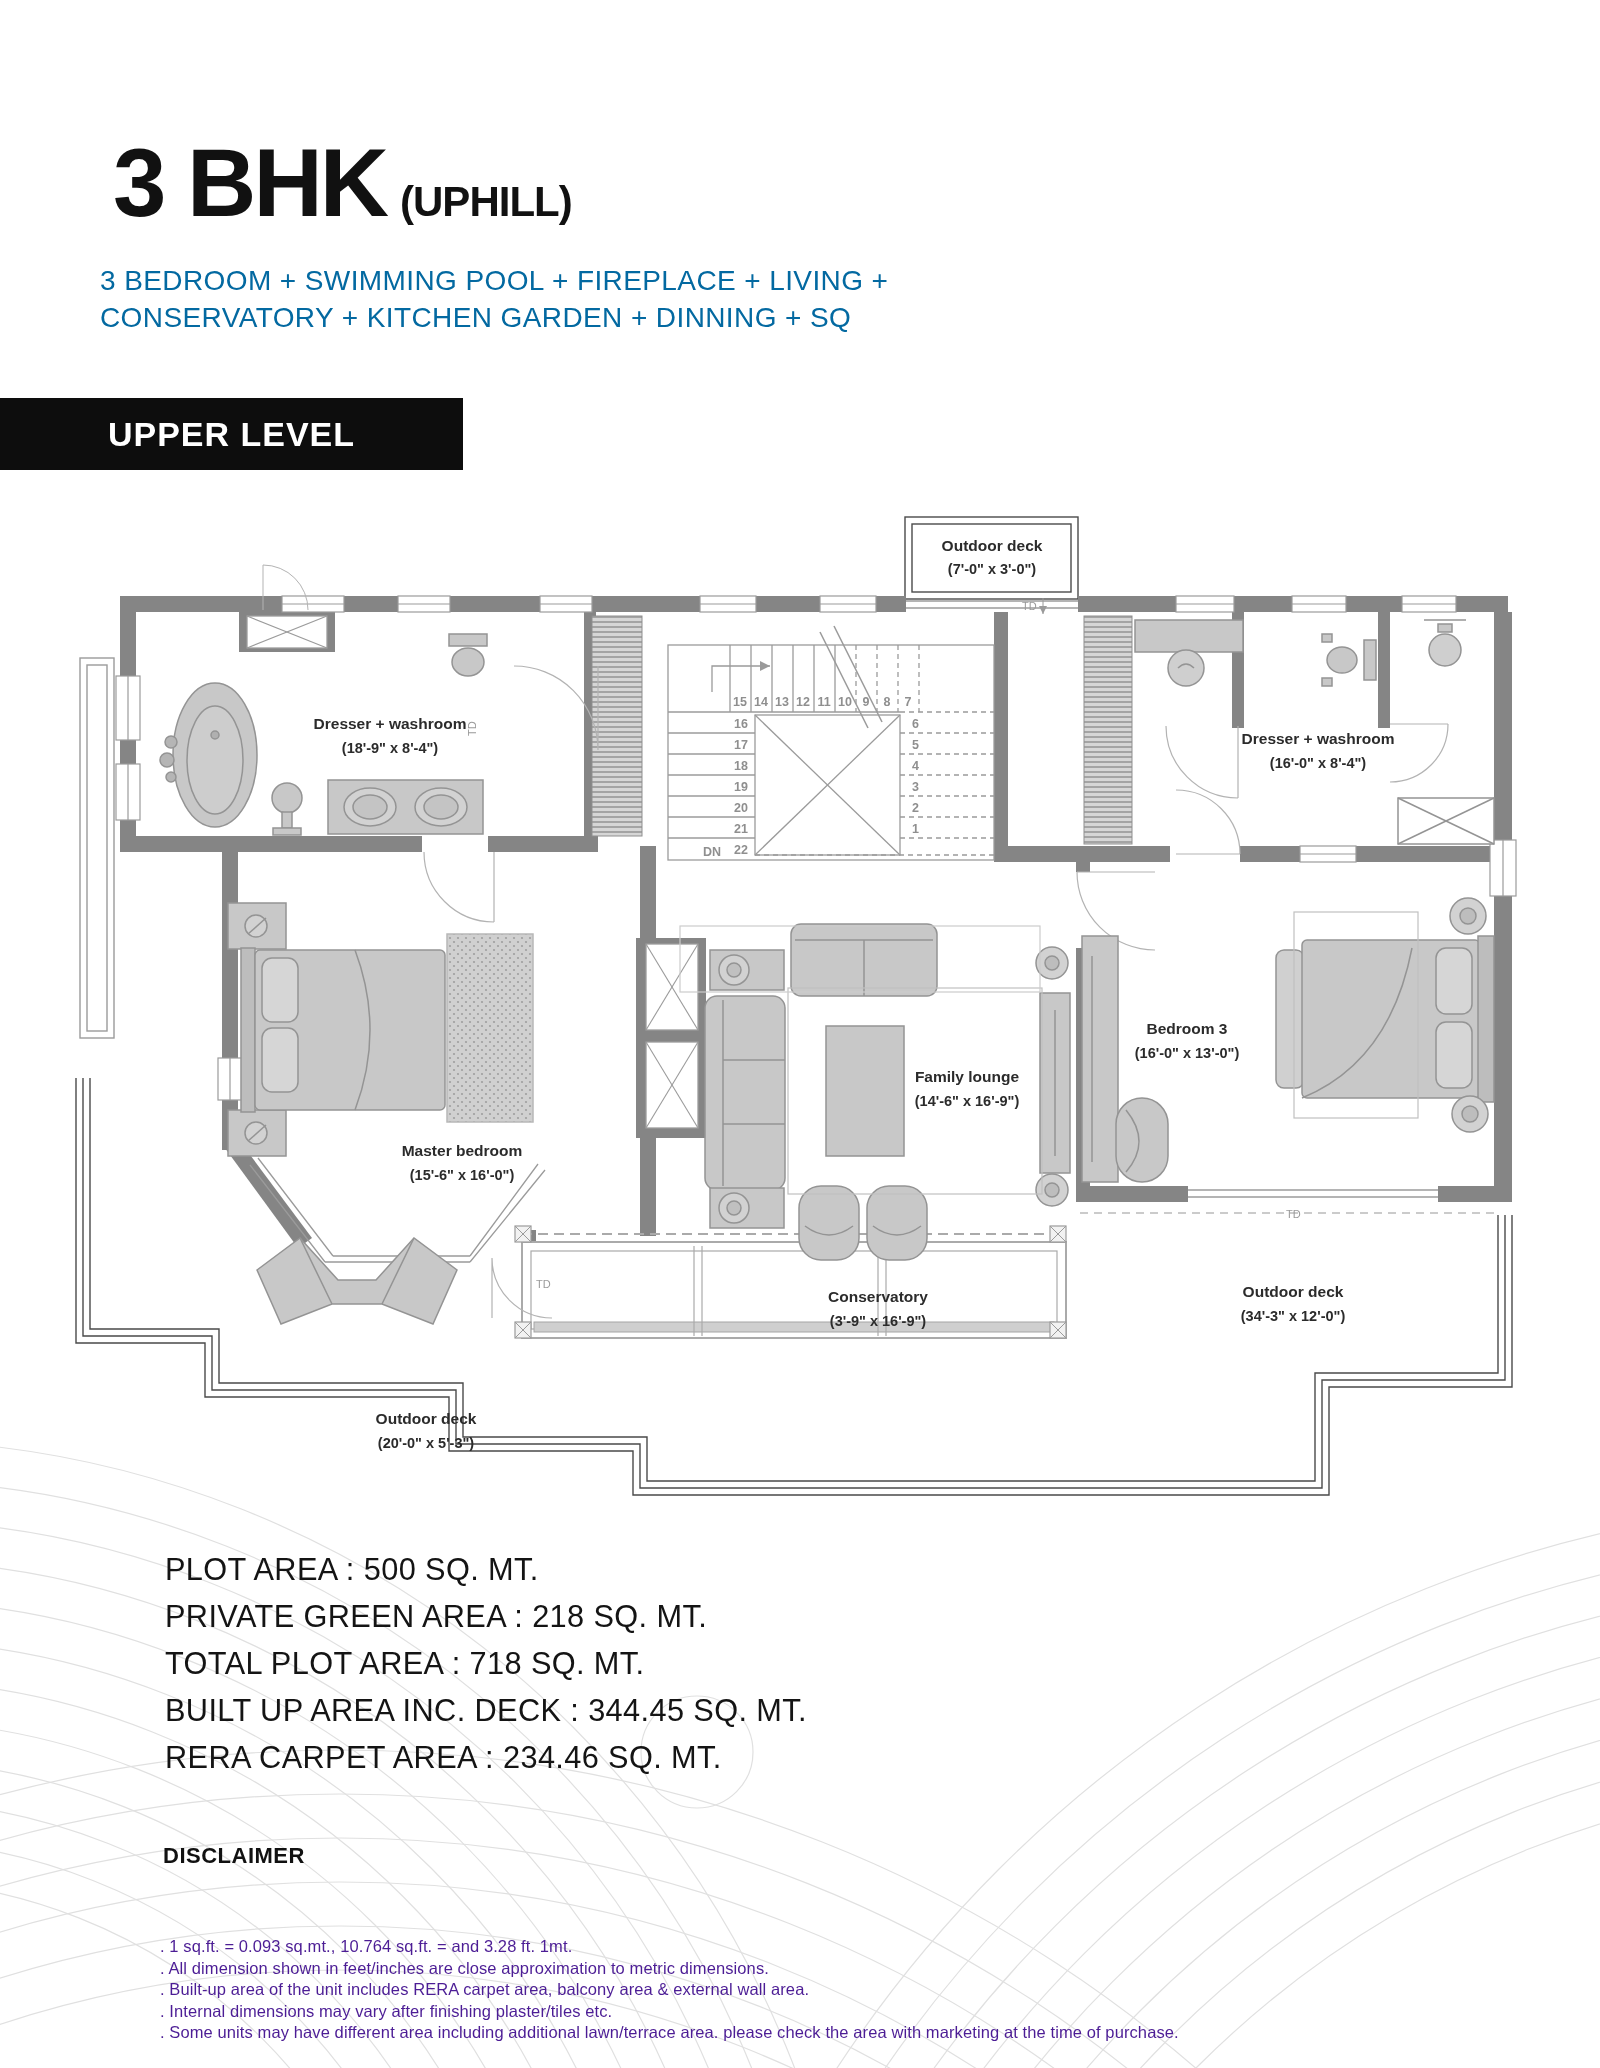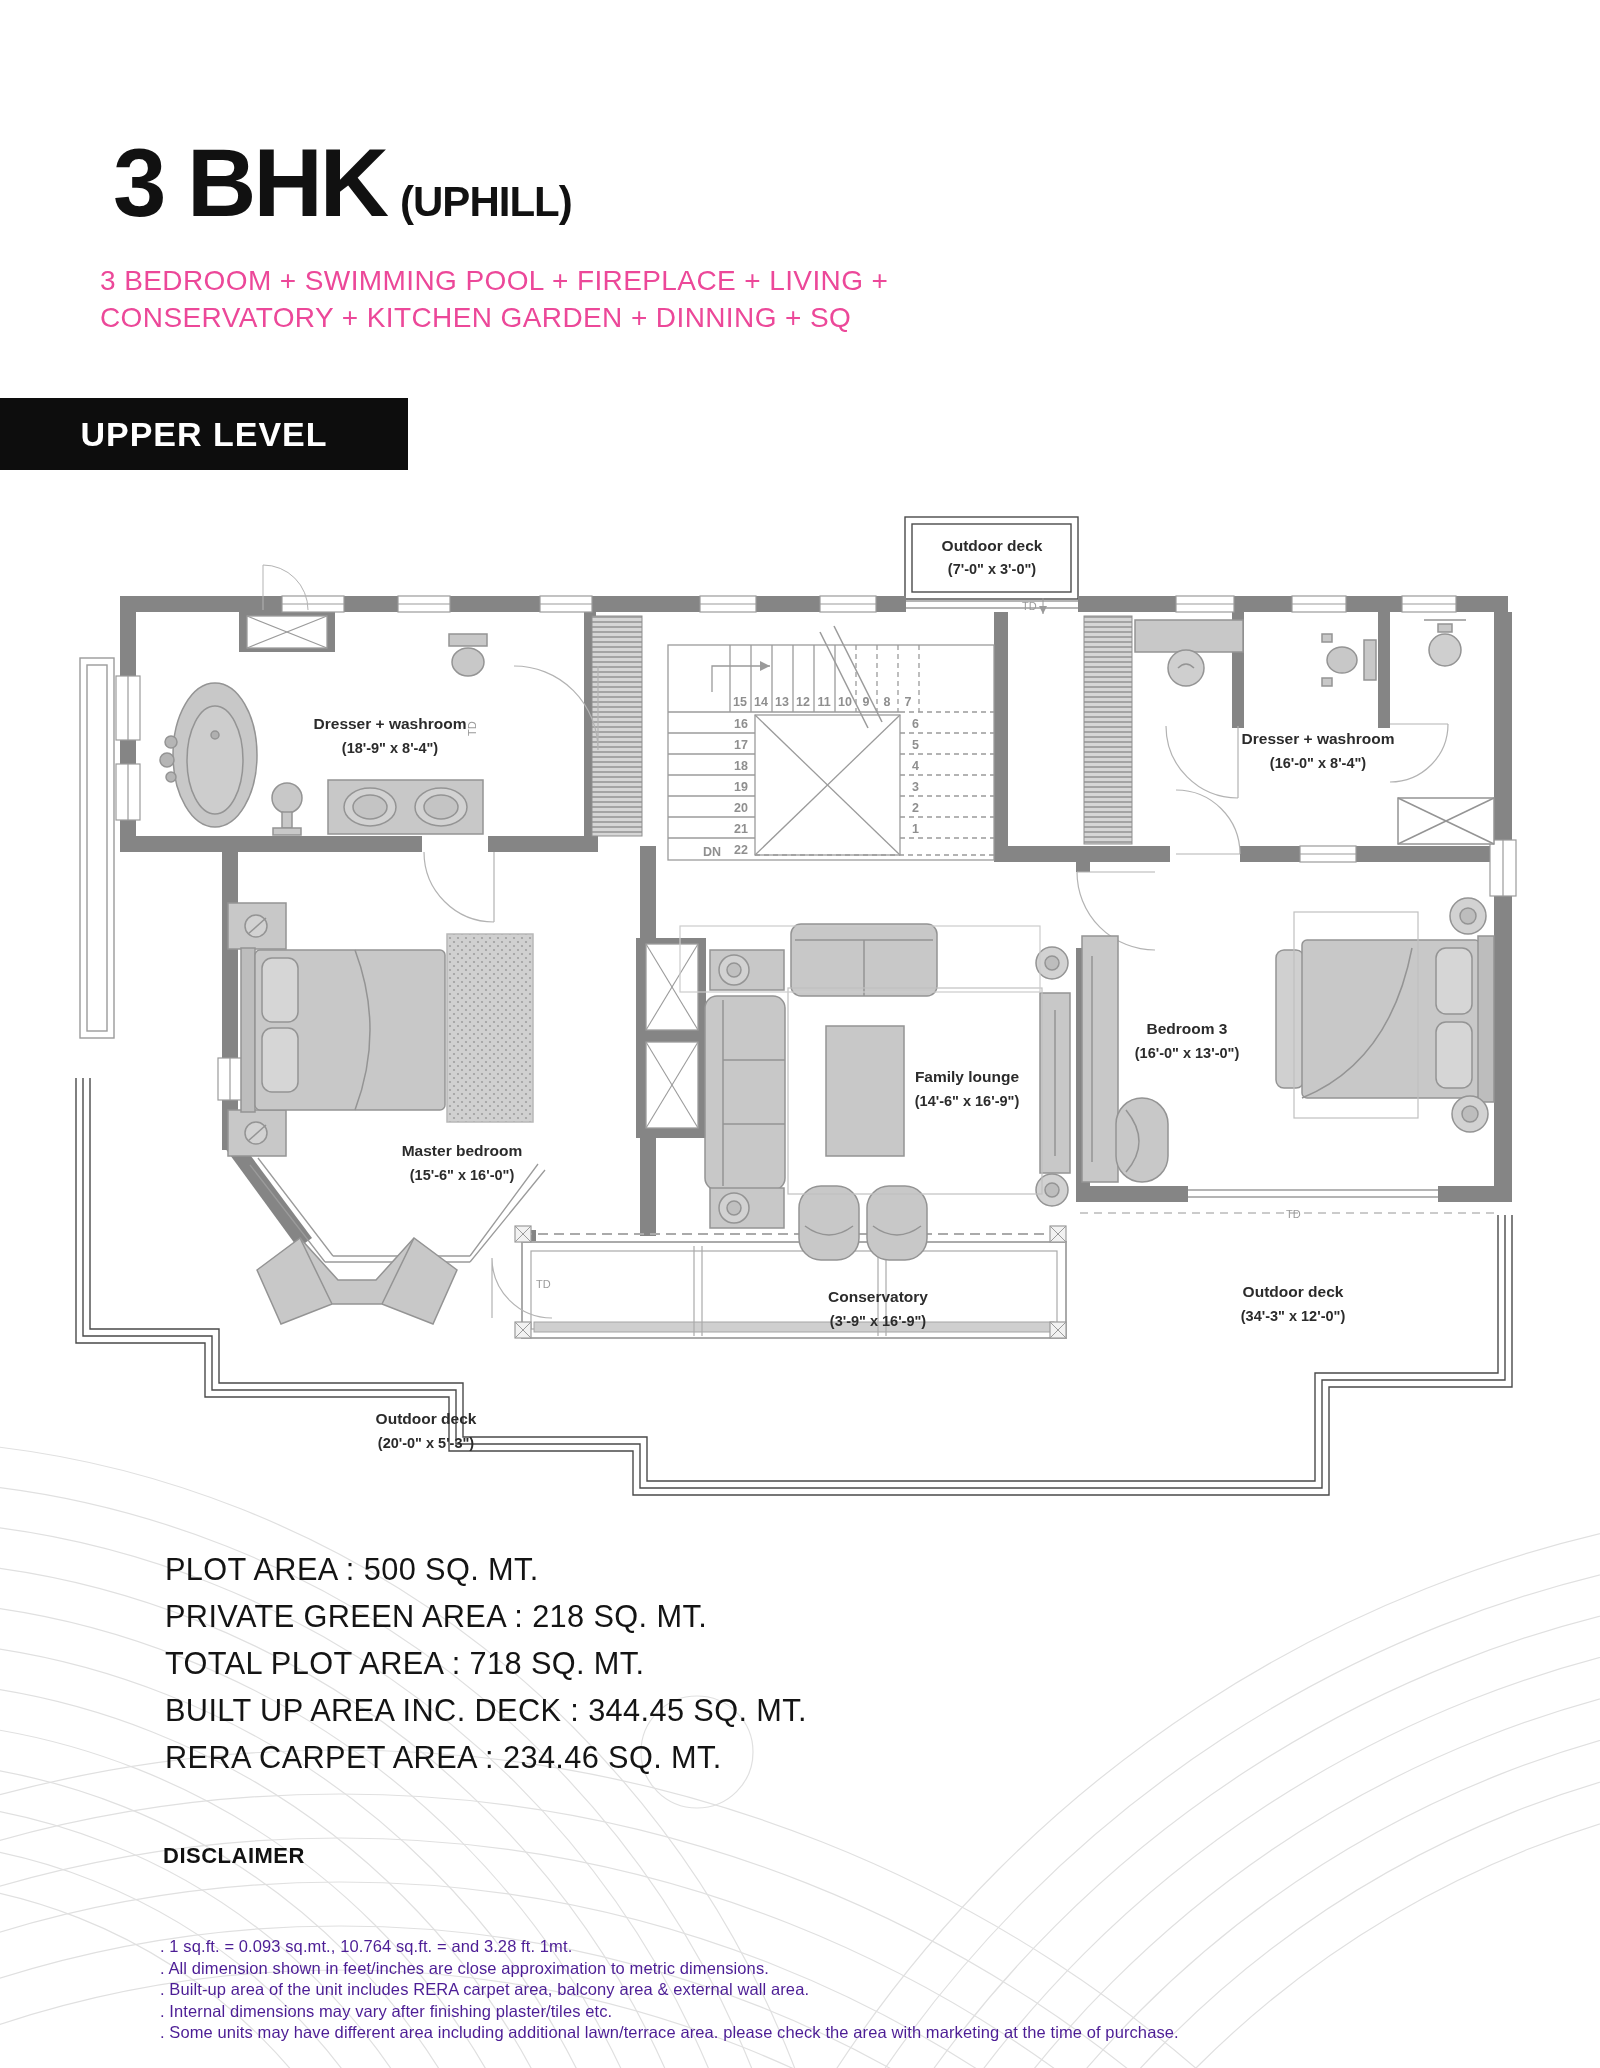--- a/index.html
+++ b/index.html
@@ -4,22 +4,22 @@
 <style>
   html,body{margin:0;padding:0;background:#fff;}
   body{width:1600px;height:2068px;position:relative;overflow:hidden;
        font-family:"Liberation Sans", sans-serif;color:#1c1c1c;}
   .abs{position:absolute;}
   
   .title-row{left:113px;top:128px;white-space:nowrap;}
   .title-main{font-size:96px;font-weight:700;letter-spacing:-3px;color:#111;}
   .title-suffix{font-size:42px;font-weight:700;letter-spacing:-1px;color:#111;margin-left:14px;}
   .subtitle{left:100px;top:262px;font-size:28px;font-weight:400;letter-spacing:.4px;
-            line-height:37px;color:#ec4899;}
-  .banner{left:0;top:398px;width:408px;height:72px;display:flex;align-items:center;
+            line-height:37px;color:#0369a1;}
+  .banner{left:0;top:398px;width:463px;height:72px;display:flex;align-items:center;
           justify-content:center;}
   .banner span{color:#fff;font-size:34px;font-weight:700;letter-spacing:1px;}
   
   #plan{left:0;top:390px;}
   #bg{left:0;top:0;}
   
   .areas{left:165px;top:1546px;font-size:32px;font-weight:400;letter-spacing:.4px;
          line-height:47px;color:#141414;transform:scaleX(.96);transform-origin:left top;}
   
   .disclaimer-h{left:163px;top:1843px;font-size:22px;font-weight:700;letter-spacing:.5px;color:#111;}

